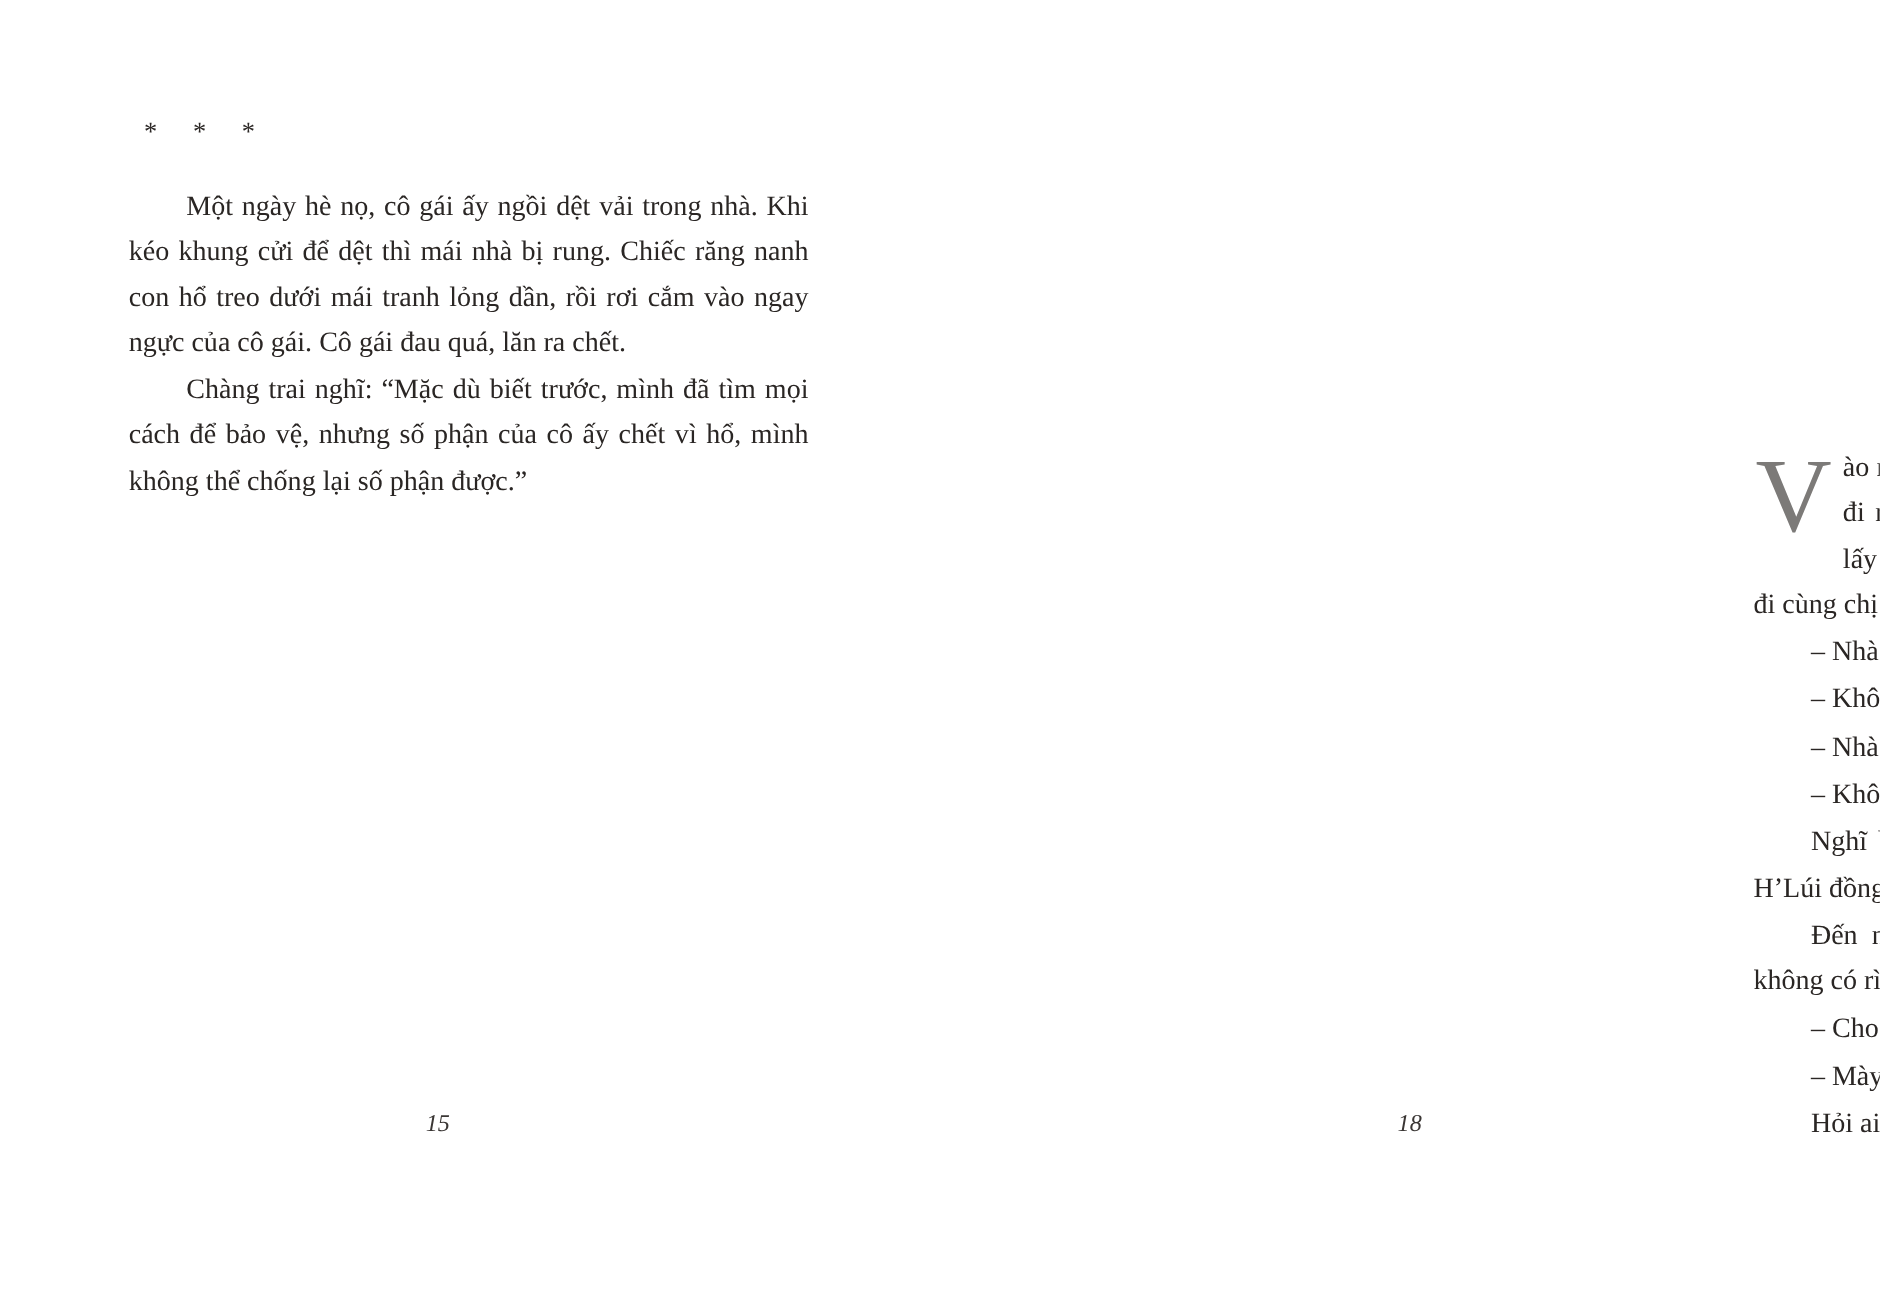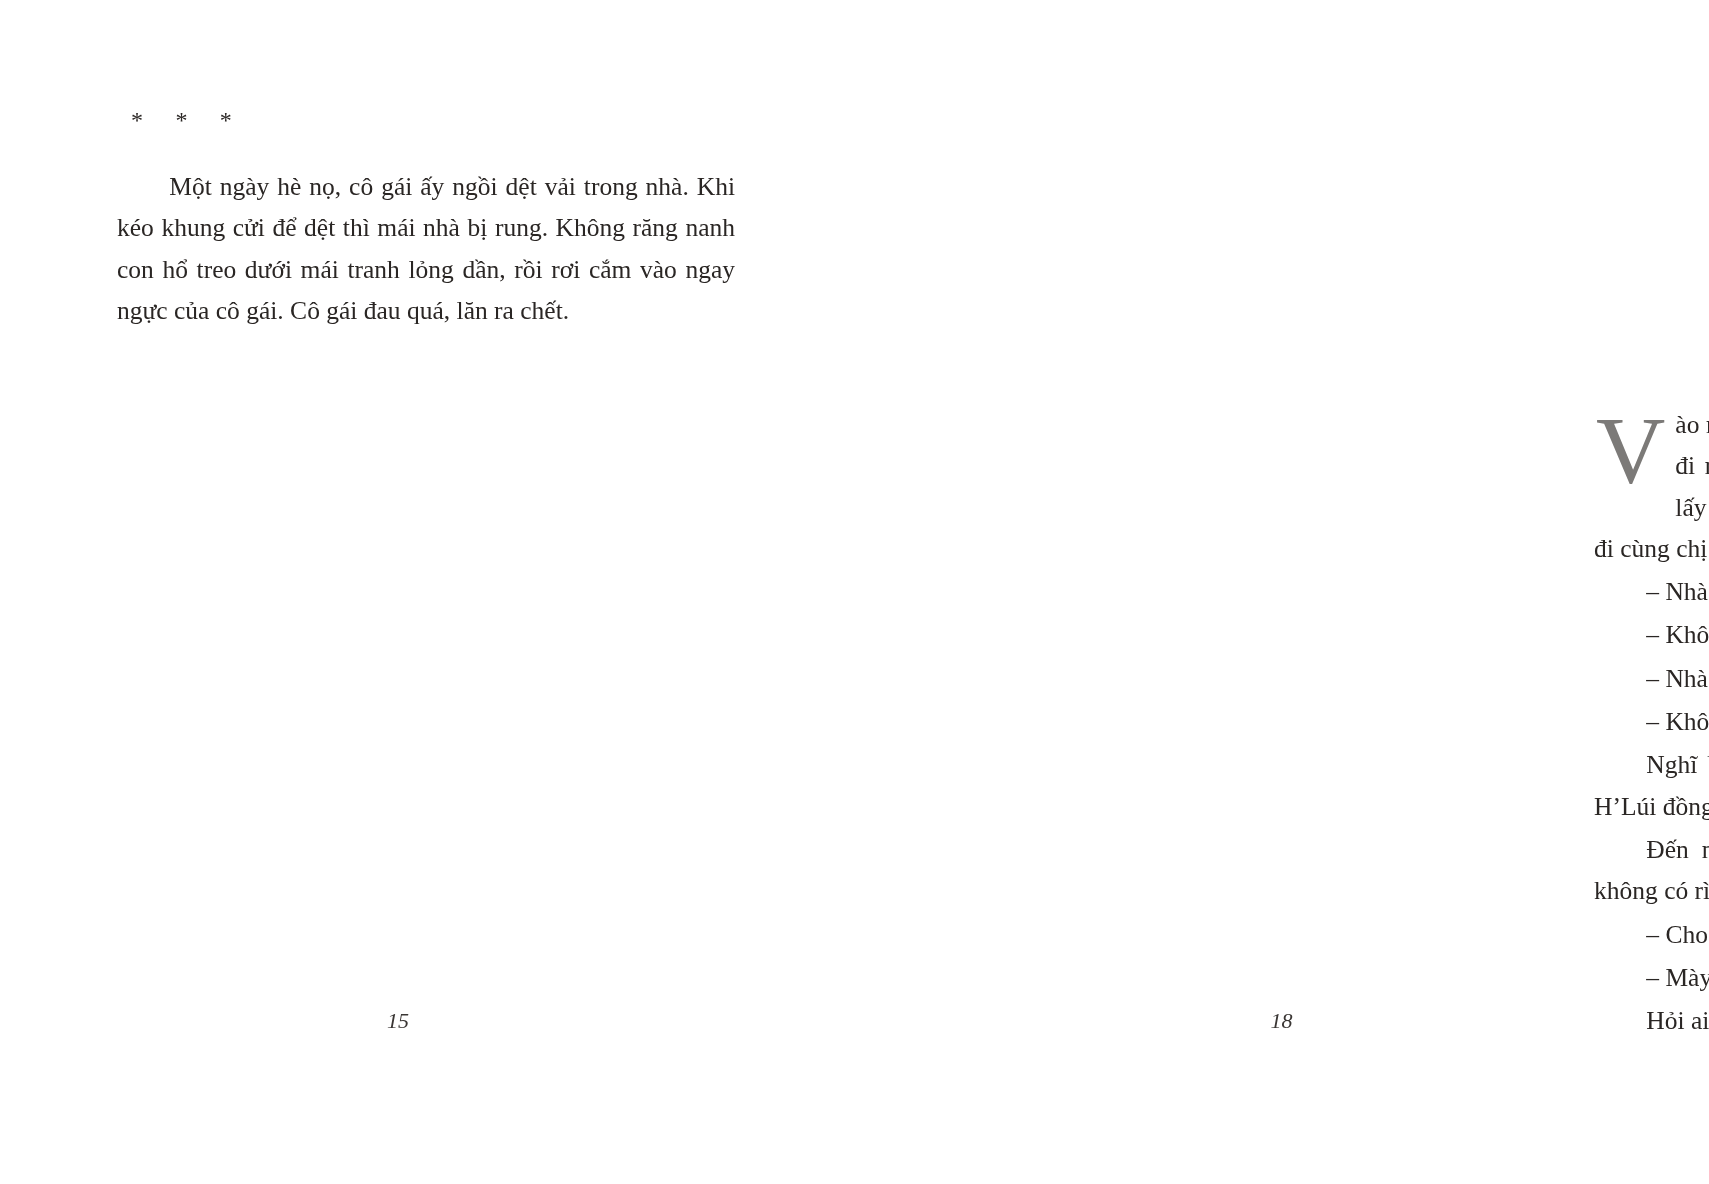--- a/index.html
+++ b/index.html
@@ -117,21 +117,22 @@
   }
 </style>
 </head>
 <body>
 
 <div class="page-spread">
 
   <div class="page-left">
     <div class="text-col-left">
       <div class="asterisks">*  *  *</div>
-      <p class="body">Một ngày hè nọ, cô gái ấy ngồi dệt vải trong nhà. Khi kéo khung cửi để dệt thì mái nhà bị rung. Không răng nanh con hổ treo dưới mái tranh lỏng dần, rồi rơi cắm vào ngay ngực của cô gái. Cô gái đau quá, lăn ra chết.</p>
+      <p class="body">Một ngày hè nọ, cô gái ấy ngồi dệt vải trong nhà. Khi kéo khung cửi để dệt thì mái nhà bị rung. Chiếc răng nanh con hổ treo dưới mái tranh lỏng dần, rồi rơi cắm vào ngay ngực của cô gái. Cô gái đau quá, lăn ra chết.</p>
+      <p class="body">Chàng trai nghĩ: “Mặc dù biết trước, mình đã tìm mọi cách để bảo vệ, nhưng số phận của cô ấy chết vì hổ, mình không thể chống lại số phận được.”</p>
     </div>
     <div class="folio folio-left">15</div>
   </div>
 
   <div class="page-right">
     <h1 class="chapter-title">Chị em H’Lúi</h1>
     <div class="chapter-body">
       <p class="body first">Vào một mùa hè nọ, chị em phụ nữ trong làng rủ nhau đi rừng lấy củi. Có chị hàng xóm đến rủ H’Lúi đi lấy củi. Nhà H’Lúi nghèo quá nên H’Lúi không dám đi cùng chị em trong làng:</p>
       <p class="body dialog">– Nhà tôi không có rìu.</p>
       <p class="body dialog">– Không sao. Tôi cho mượn rìu.</p>

